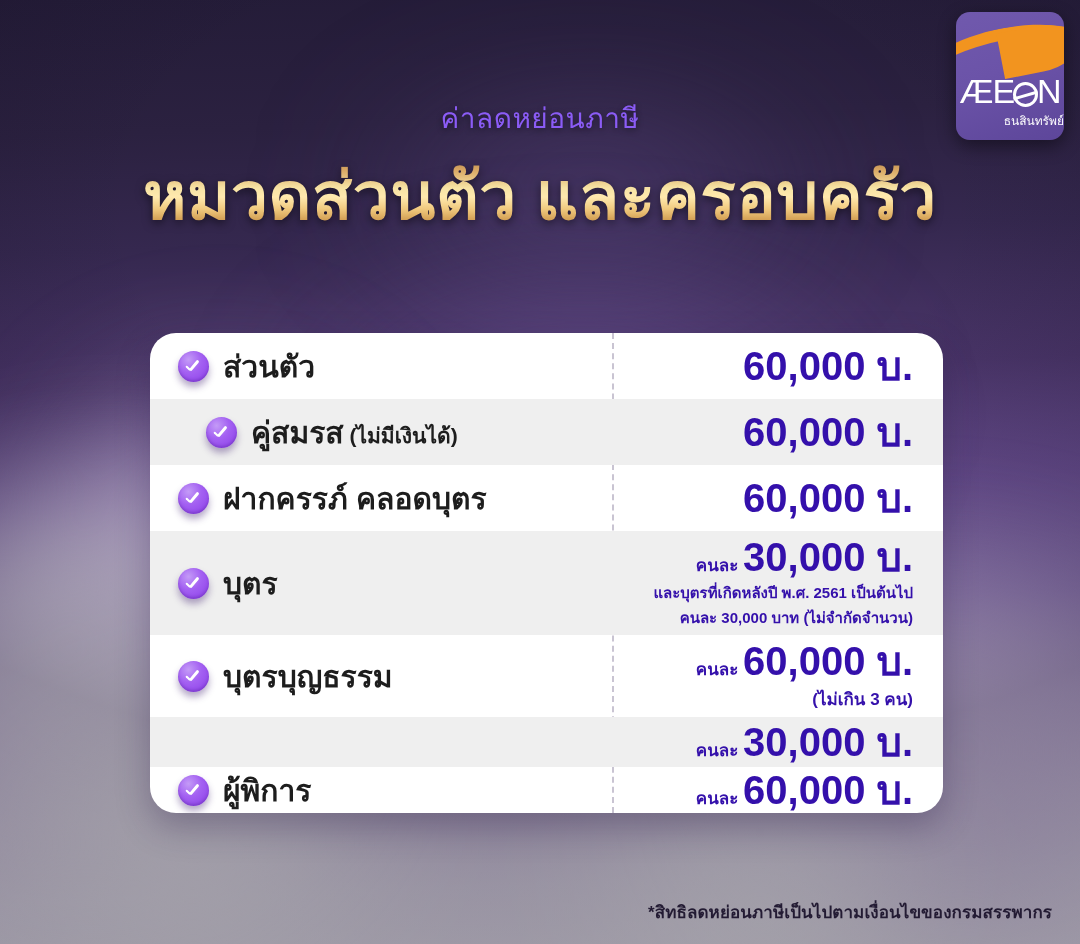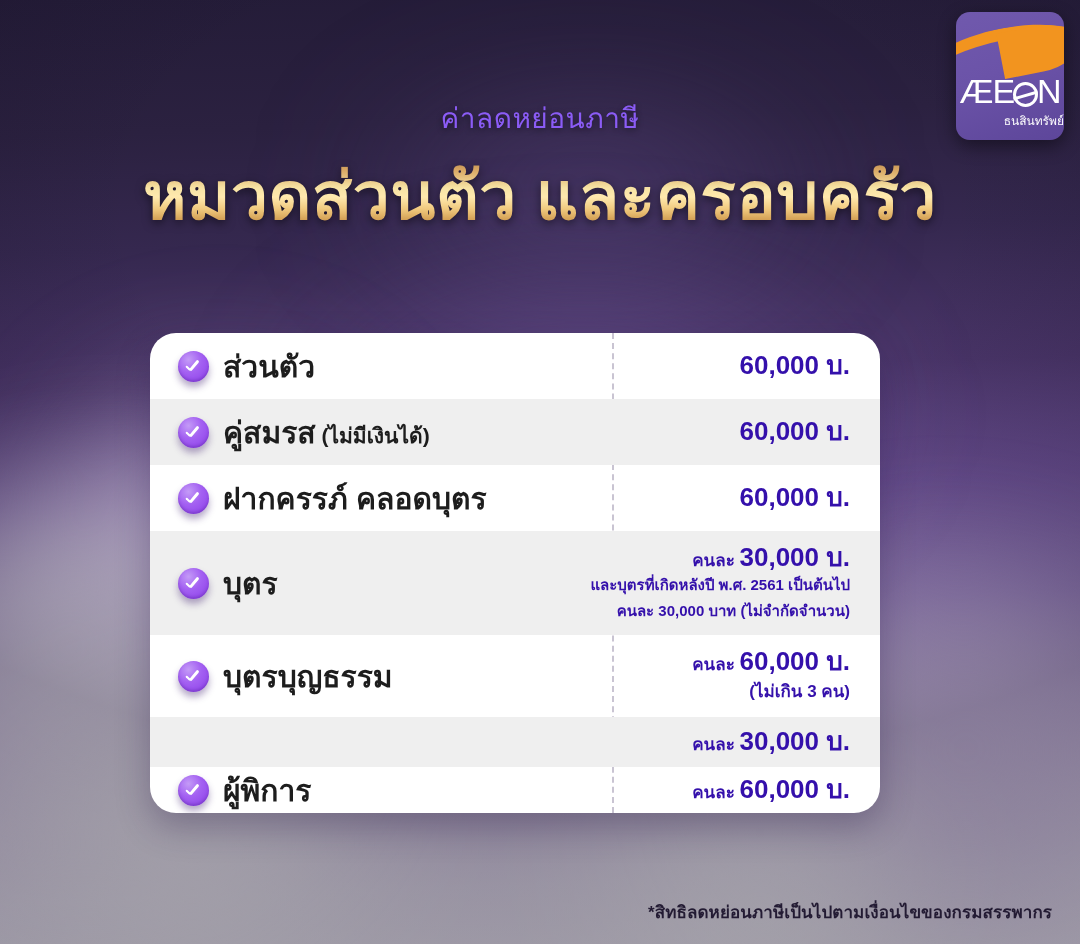--- a/index.html
+++ b/index.html
@@ -96,21 +96,21 @@
     margin-top:24px;
     font-size:66px; font-weight:bold; letter-spacing:.5px; line-height:1.15;
     background:linear-gradient(180deg,#b98a4e 0%,#d8a662 14%,#f7e3a4 38%,#ffe9ae 50%,#f0c97e 66%,#cf9a4f 82%,#b9813c 100%);
     -webkit-background-clip:text; background-clip:text;
     color:transparent; -webkit-text-fill-color:transparent;
     filter:drop-shadow(0 3px 5px rgba(0,0,0,.5));
   }
 
   
   #card{
-    position:absolute; left:150px; top:333px; width:730px; height:480px;
+    position:absolute; left:150px; top:333px; width:793px; height:480px;
     border-radius:26px; overflow:hidden;
     background:#ffffff;
     box-shadow:0 14px 34px rgba(40,24,70,.32);
   }
   #card .dash{
     position:absolute; left:462px; top:0; bottom:0; width:0;
     border-left:2px dashed #c9c4d2;
   }
   .row{
     position:absolute; left:0; right:0;
@@ -140,21 +140,21 @@
     transform:rotate(-50deg); transform-origin:left center;
   }
   .label{
     color:#1d1d1d; font-size:30px; font-weight:bold; line-height:1.1;
     white-space:nowrap;
   }
   .label .small{ font-size:21px; font-weight:bold; }
 
   .amt{ color:#3410ab; font-weight:bold; line-height:1.06; white-space:nowrap; }
   .amt .per{ font-size:17px; }
-  .amt .num{ font-size:26px; }
+  .amt .num{ font-size:40px; }
   .note1{
     color:#3410ab; font-size:15px; font-weight:bold; line-height:1.5;
     margin-top:3px; white-space:nowrap;
   }
   .note2{
     color:#3410ab; font-size:17px; font-weight:bold; margin-top:2px;
   }
 
   
   #footnote{
@@ -197,21 +197,21 @@
   <div id="rows">
       <div class="row" style="top: 0px; height: 66px;">
         <div class="left">
           <span class="check"></span>
           <span class="label">ส่วนตัว</span>
         </div>
         <div class="right">
           <div class="amt"><span class="num">60,000 บ.</span></div>
         </div>
       </div>
-      <div class="row alt" style="top: 66px; height: 66px;">
+      <div class="row alt" style="top: 66px; height: 66px; padding-left: 28px;">
         <div class="left">
           <span class="check"></span>
           <span class="label">คู่สมรส<span class="small"> (ไม่มีเงินได้)</span></span>
         </div>
         <div class="right">
           <div class="amt"><span class="num">60,000 บ.</span></div>
         </div>
       </div>
       <div class="row" style="top: 132px; height: 66px;">
         <div class="left">

